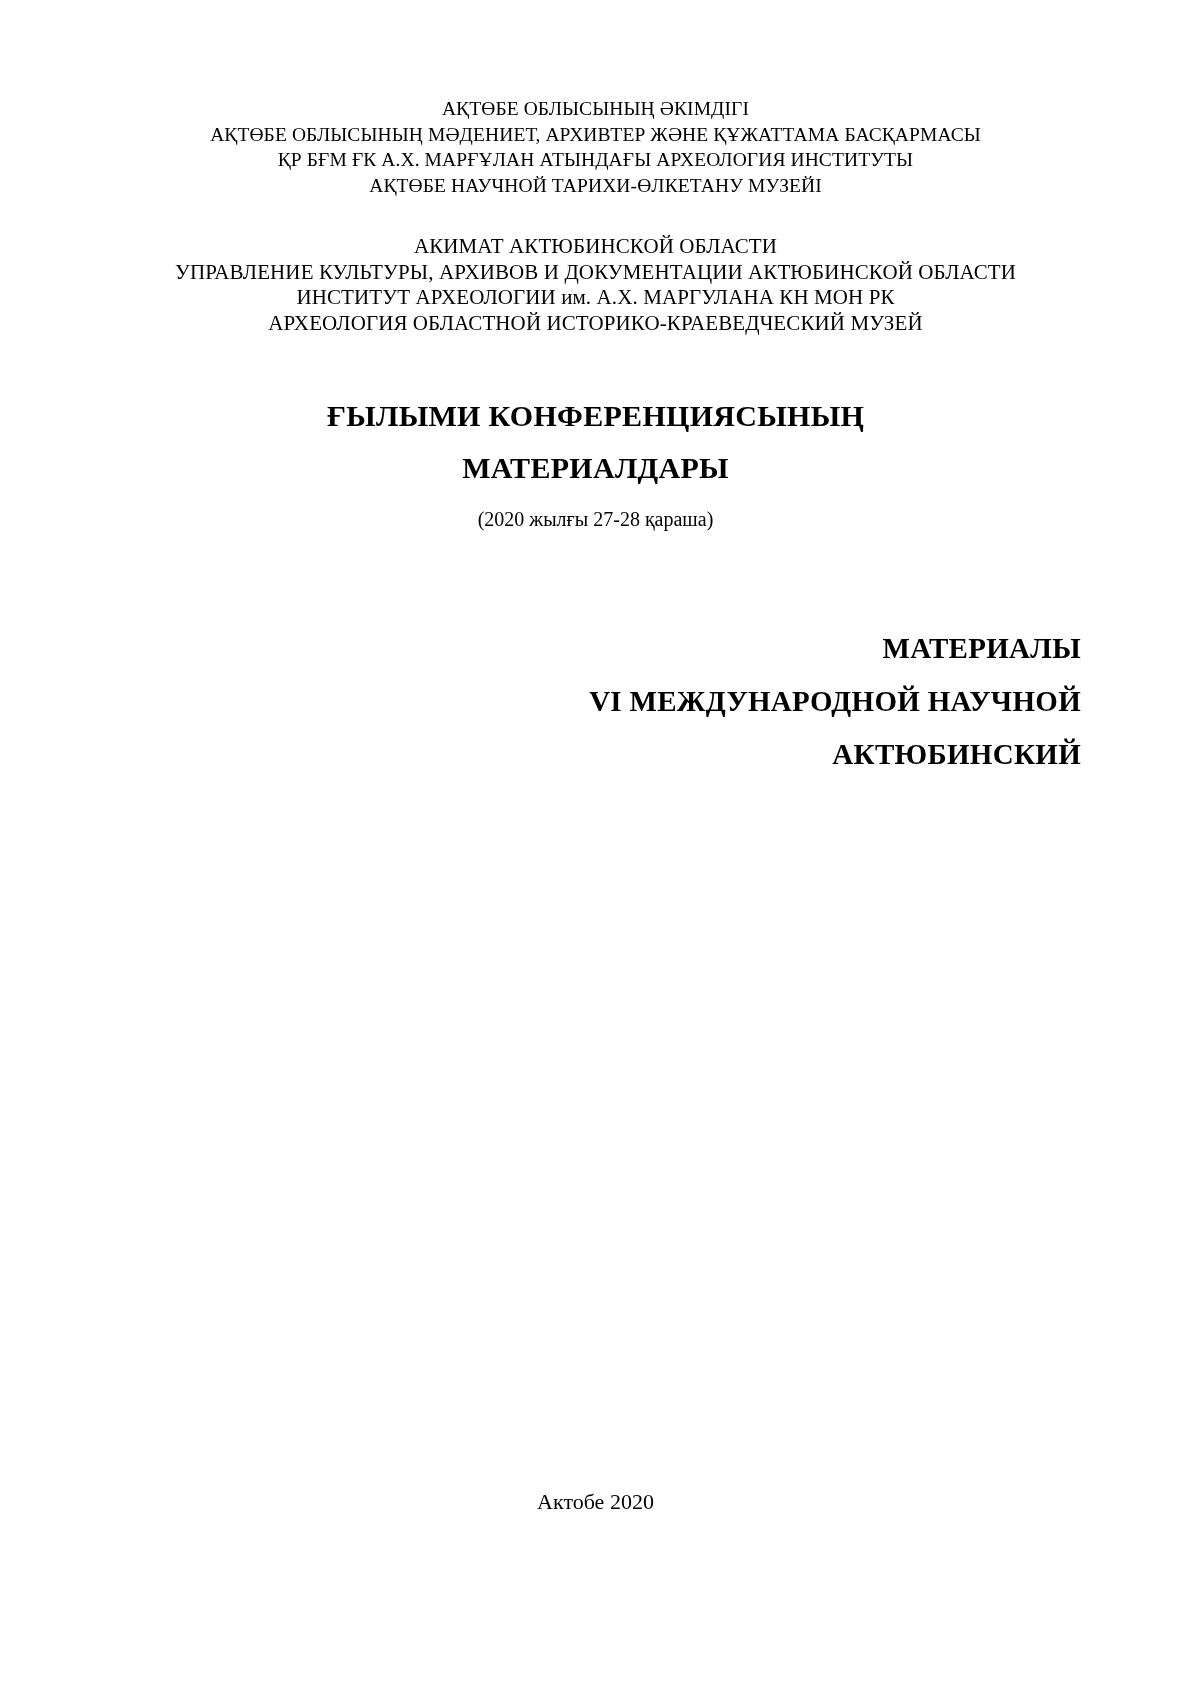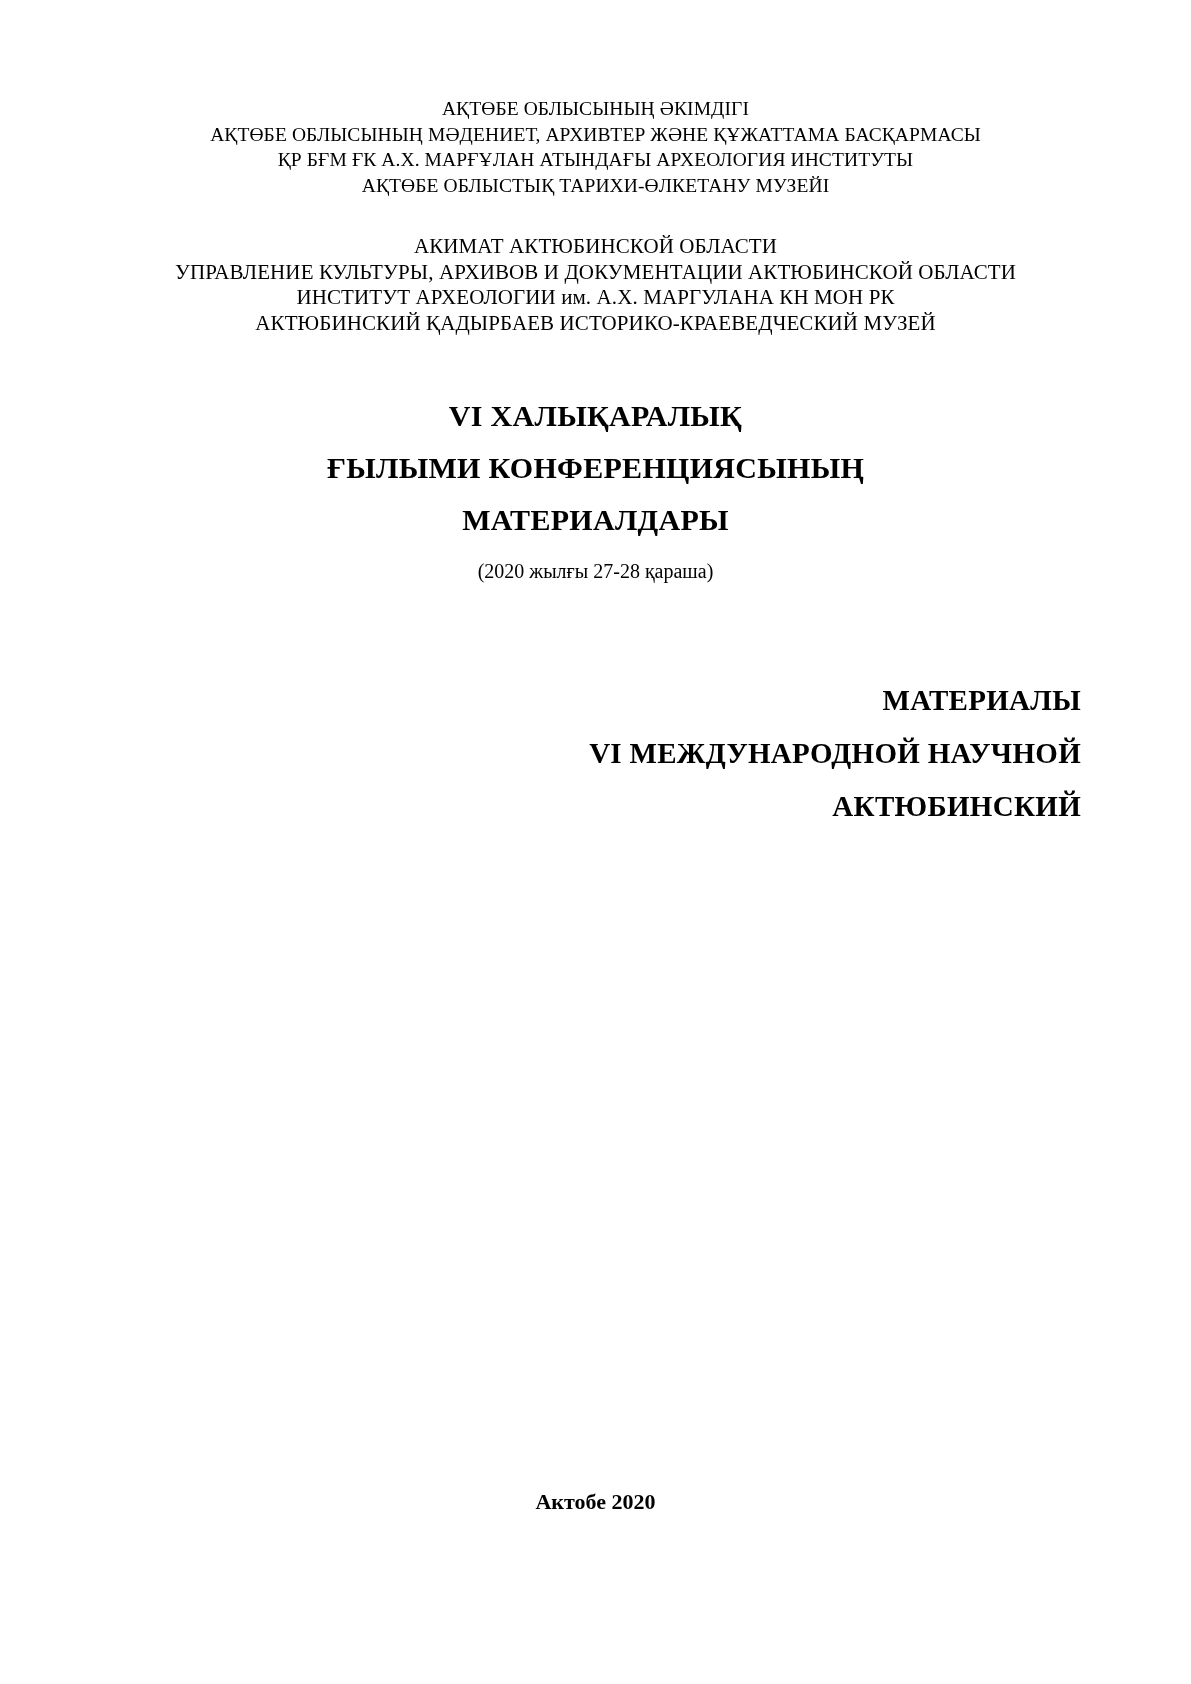--- a/index.html
+++ b/index.html
@@ -65,44 +65,42 @@
     text-align: right;
   }
   .footer {
     position: absolute;
     left: 0;
     right: 0;
     bottom: 168px;
     text-align: center;
     font-size: 22px;
     line-height: 28px;
-    font-weight: bold;
   }
 </style>
 </head>
 <body>
 
 <div class="page">
 
   <div class="org-block first">
     <div class="org-line">АҚТӨБЕ ОБЛЫСЫНЫҢ ӘКІМДІГІ</div>
     <div class="org-line">АҚТӨБЕ ОБЛЫСЫНЫҢ МӘДЕНИЕТ, АРХИВТЕР ЖӘНЕ ҚҰЖАТТАМА БАСҚАРМАСЫ</div>
     <div class="org-line">ҚР БҒМ ҒК А.Х. МАРҒҰЛАН АТЫНДАҒЫ АРХЕОЛОГИЯ ИНСТИТУТЫ</div>
-    <div class="org-line">АҚТӨБЕ ОБЛЫСТЫҚ ТАРИХИ-ӨЛКЕТАНУ МУЗЕЙІ</div>
+    <div class="org-line">АҚТӨБЕ НАУЧНОЙ ТАРИХИ-ӨЛКЕТАНУ МУЗЕЙІ</div>
   </div>
 
   <div class="org-block second">
     <div class="org-line">АКИМАТ АКТЮБИНСКОЙ ОБЛАСТИ</div>
     <div class="org-line">УПРАВЛЕНИЕ КУЛЬТУРЫ, АРХИВОВ И ДОКУМЕНТАЦИИ АКТЮБИНСКОЙ ОБЛАСТИ</div>
     <div class="org-line">ИНСТИТУТ АРХЕОЛОГИИ им. А.Х. МАРГУЛАНА КН МОН РК</div>
-    <div class="org-line">АКТЮБИНСКИЙ ҚАДЫРБАЕВ ИСТОРИКО-КРАЕВЕДЧЕСКИЙ МУЗЕЙ</div>
+    <div class="org-line">АРХЕОЛОГИЯ ОБЛАСТНОЙ ИСТОРИКО-КРАЕВЕДЧЕСКИЙ МУЗЕЙ</div>
   </div>
 
   <div class="title-block kk">
-    <div class="title-line">VI ХАЛЫҚАРАЛЫҚ</div>
     <div class="title-line">ҒЫЛЫМИ КОНФЕРЕНЦИЯСЫНЫҢ</div>
     <div class="title-line">МАТЕРИАЛДАРЫ</div>
     <div class="date-line">(2020 жылғы 27-28 қараша)</div>
   </div>
 
   <div class="title-block ru">
     <div class="title-line">МАТЕРИАЛЫ</div>
     <div class="title-line">VI МЕЖДУНАРОДНОЙ НАУЧНОЙ</div>
     <div class="title-line">АКТЮБИНСКИЙ</div>
   </div>

